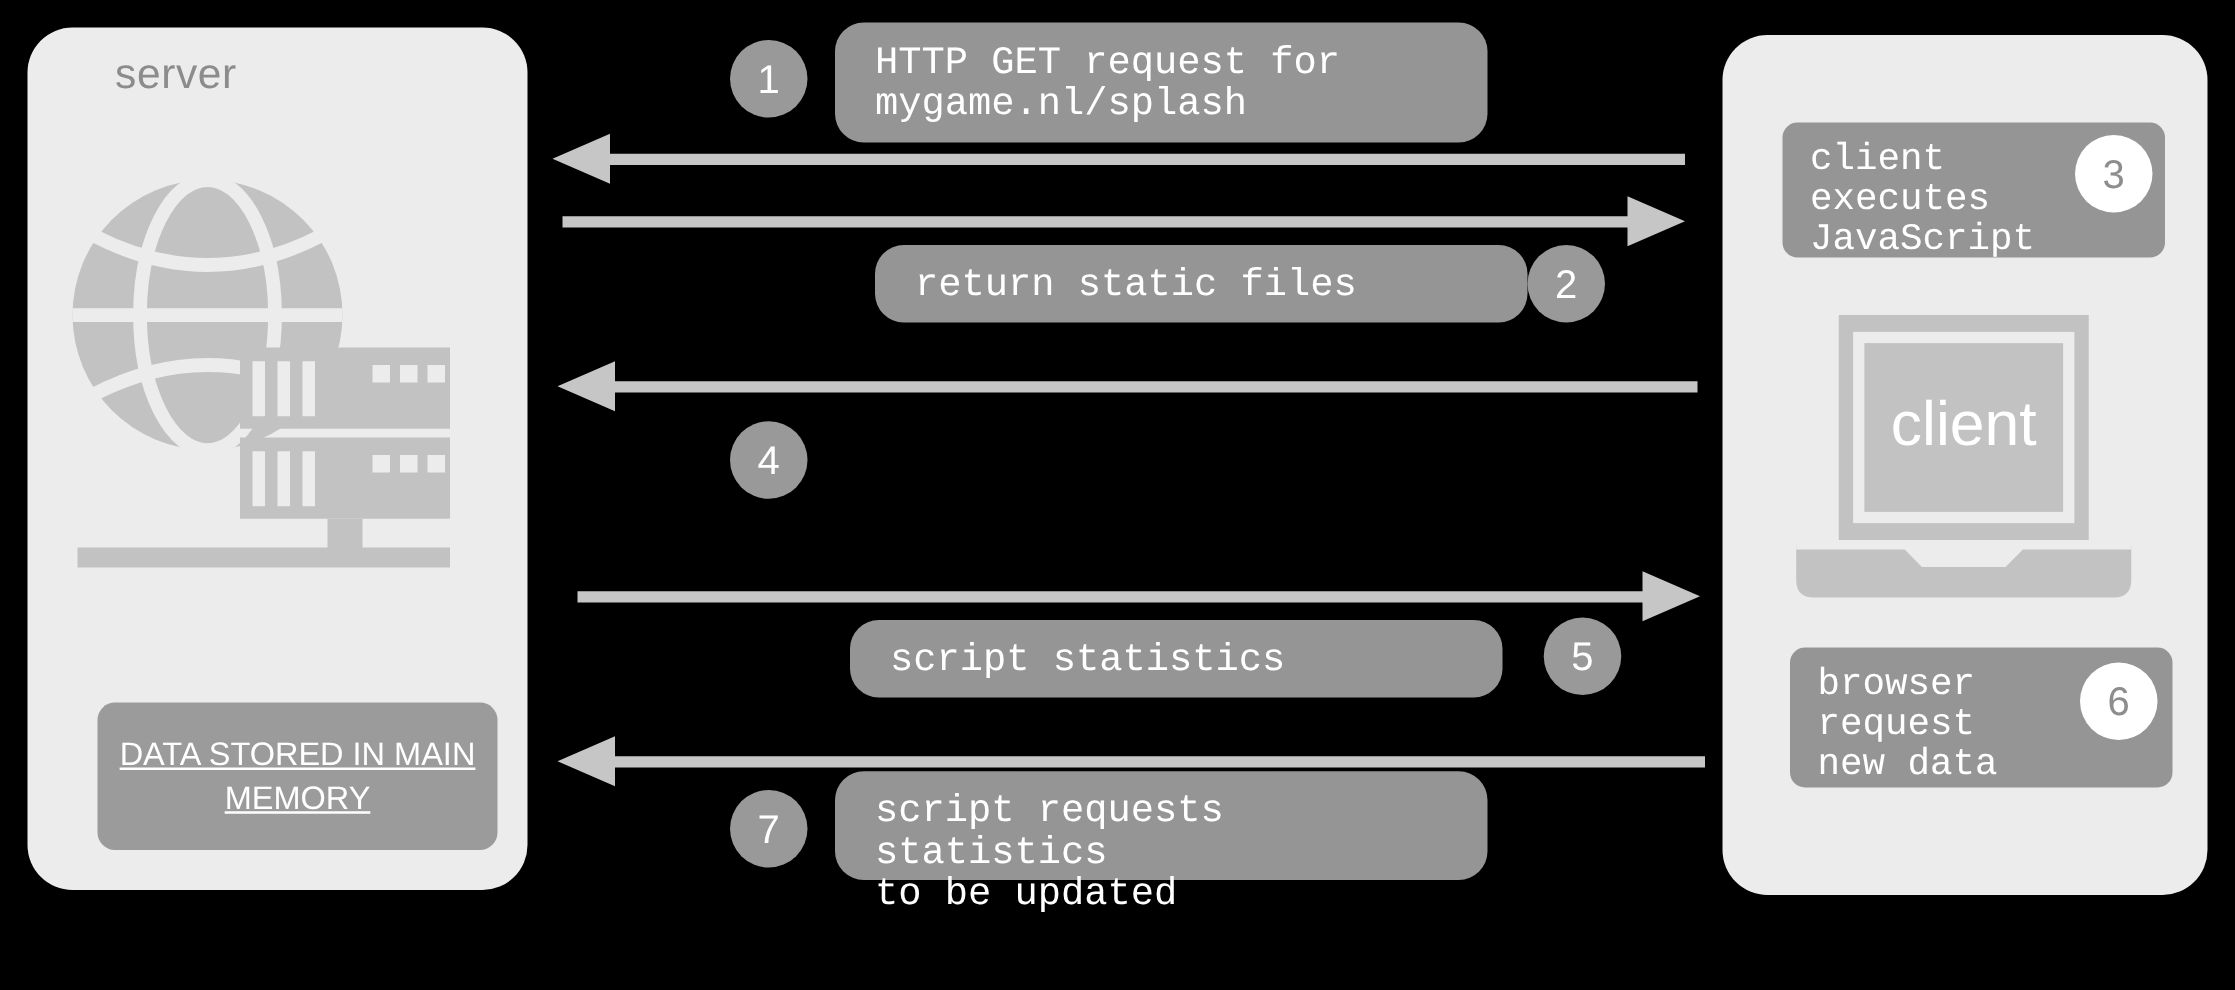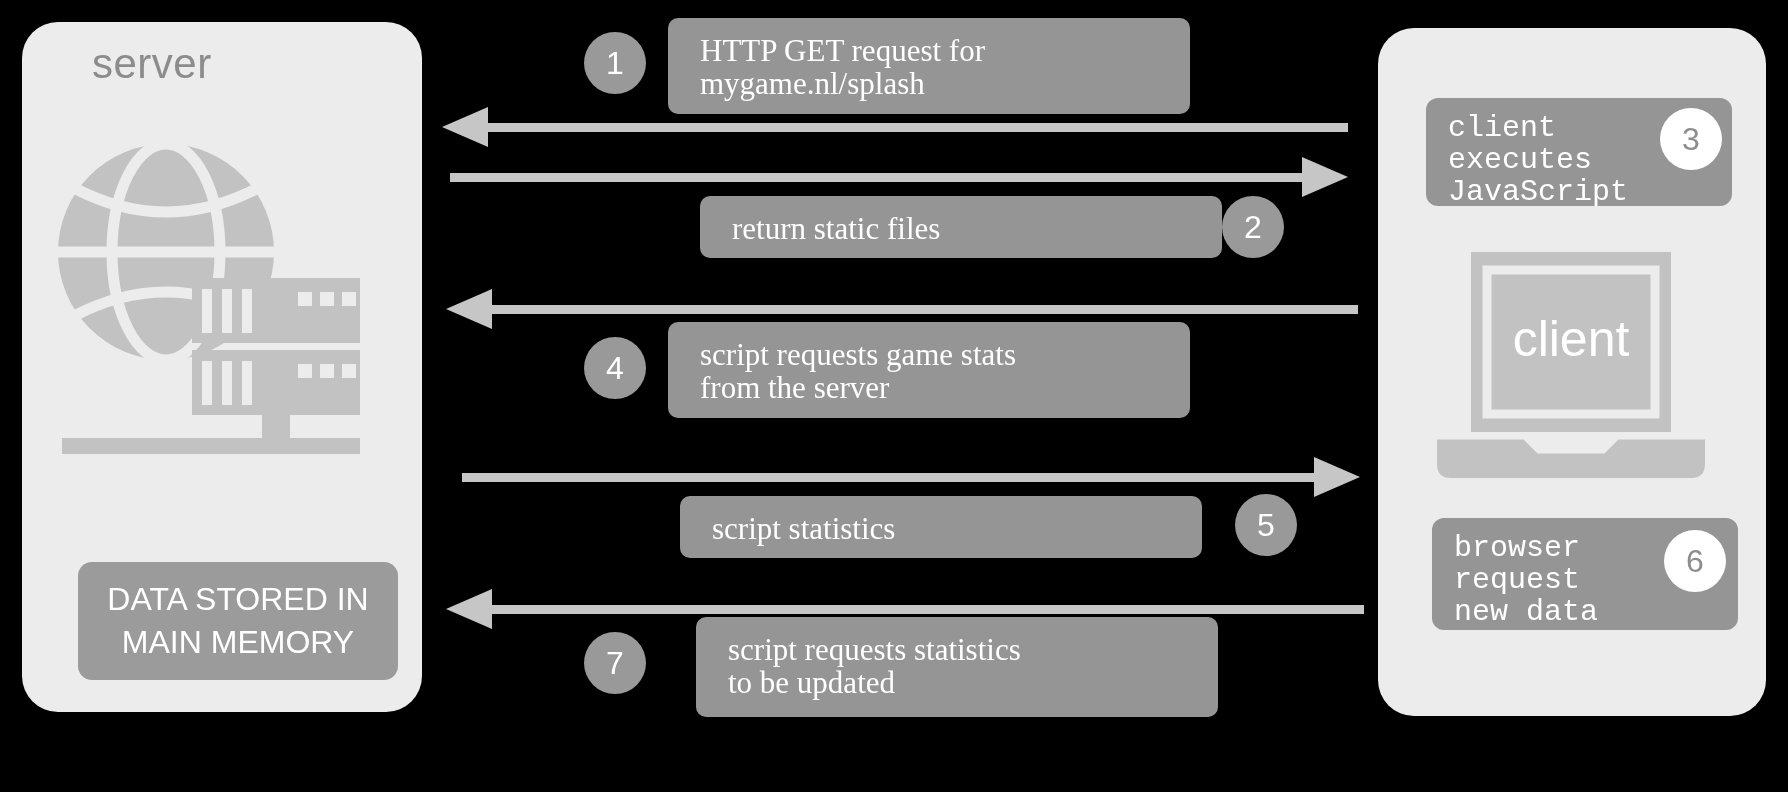--- a/index.html
+++ b/index.html
@@ -31,21 +31,21 @@
   #client-panel {
     left: 1378px;
     top: 28px;
     width: 388px;
     height: 688px;
   }
   .panel-title {
     position: absolute;
     left: 70px;
     top: 18px;
-    font-size: 42px;
+    font-size: 34px;
     color: #8c8c8c;
     letter-spacing: 0.5px;
     font-family: "Liberation Sans", sans-serif;
   }
 
   
   #server-graphic {
     position: absolute;
     left: 22px;
     top: 110px;
@@ -60,23 +60,24 @@
     top: 540px;
     width: 320px;
     height: 118px;
     background: #9b9b9b;
     border-radius: 14px;
     display: flex;
     align-items: center;
     justify-content: center;
     text-align: center;
     color: #ffffff;
-    font-size: 32px;
+    font-size: 26px;
     line-height: 1.35;
     font-family: "Liberation Sans", sans-serif;
+    text-decoration: underline;
   }
 
   
   #laptop-graphic {
     position: absolute;
     left: 1425px;
     top: 252px;
     width: 292px;
     height: 232px;
   }
@@ -160,23 +161,23 @@
   .arrow.right .head {
     right: 0;
     border-left: 46px solid #c6c6c6;
   }
   .arrow.right .shaft { left: 0; right: 44px; }
 
   
   .msg {
     position: absolute;
     background: #959595;
-    border-radius: 10px;
-    color: #ffffff;
-    font-family: Liberation Serif, serif;
+    border-radius: 23px;
+    color: #ffffff;
+    font-family: Liberation Mono, monospace;
     font-size: 31px;
     line-height: 1.07;
     padding: 16px 22px 18px 32px;
     box-sizing: border-box;
     white-space: pre-line;
   }
   .badge-gray {
     position: absolute;
     background: #999999;
     border-radius: 50%;
@@ -296,23 +297,21 @@
   </div>
 
   <div class="badge-gray" style="left:584px; top:32px;">1</div>
   <div class="msg" style="left:668px; top:18px; width:522px; height:96px;">HTTP GET request for
 mygame.nl/splash</div>
 
   <div class="msg" style="left:668px; top:196px; width:522px; height:62px;margin-left:32px;">return static files</div>
   <div class="badge-gray" style="left:1222px; top:196px;">2</div>
 
   <div class="badge-gray" style="left:584px; top:337px;">4</div>
-  <div class="msg" style="left:668px; top:322px; width:522px; height:96px;">script requests game stats
-from the server</div>
 
   <div class="msg" style="left:680px; top:496px; width:522px; height:62px;">script statistics</div>
   <div class="badge-gray" style="left:1235px; top:494px;">5</div>
 
   <div class="badge-gray" style="left:584px; top:632px;">7</div>
-  <div class="msg" style="left:668px; top:617px; width:522px; height:100px;margin-left:28px;">script requests statistics
+  <div class="msg" style="left:668px; top:617px; width:522px; height:87px;">script requests statistics
 to be updated</div>
 
 </div>
 
 </body></html>

